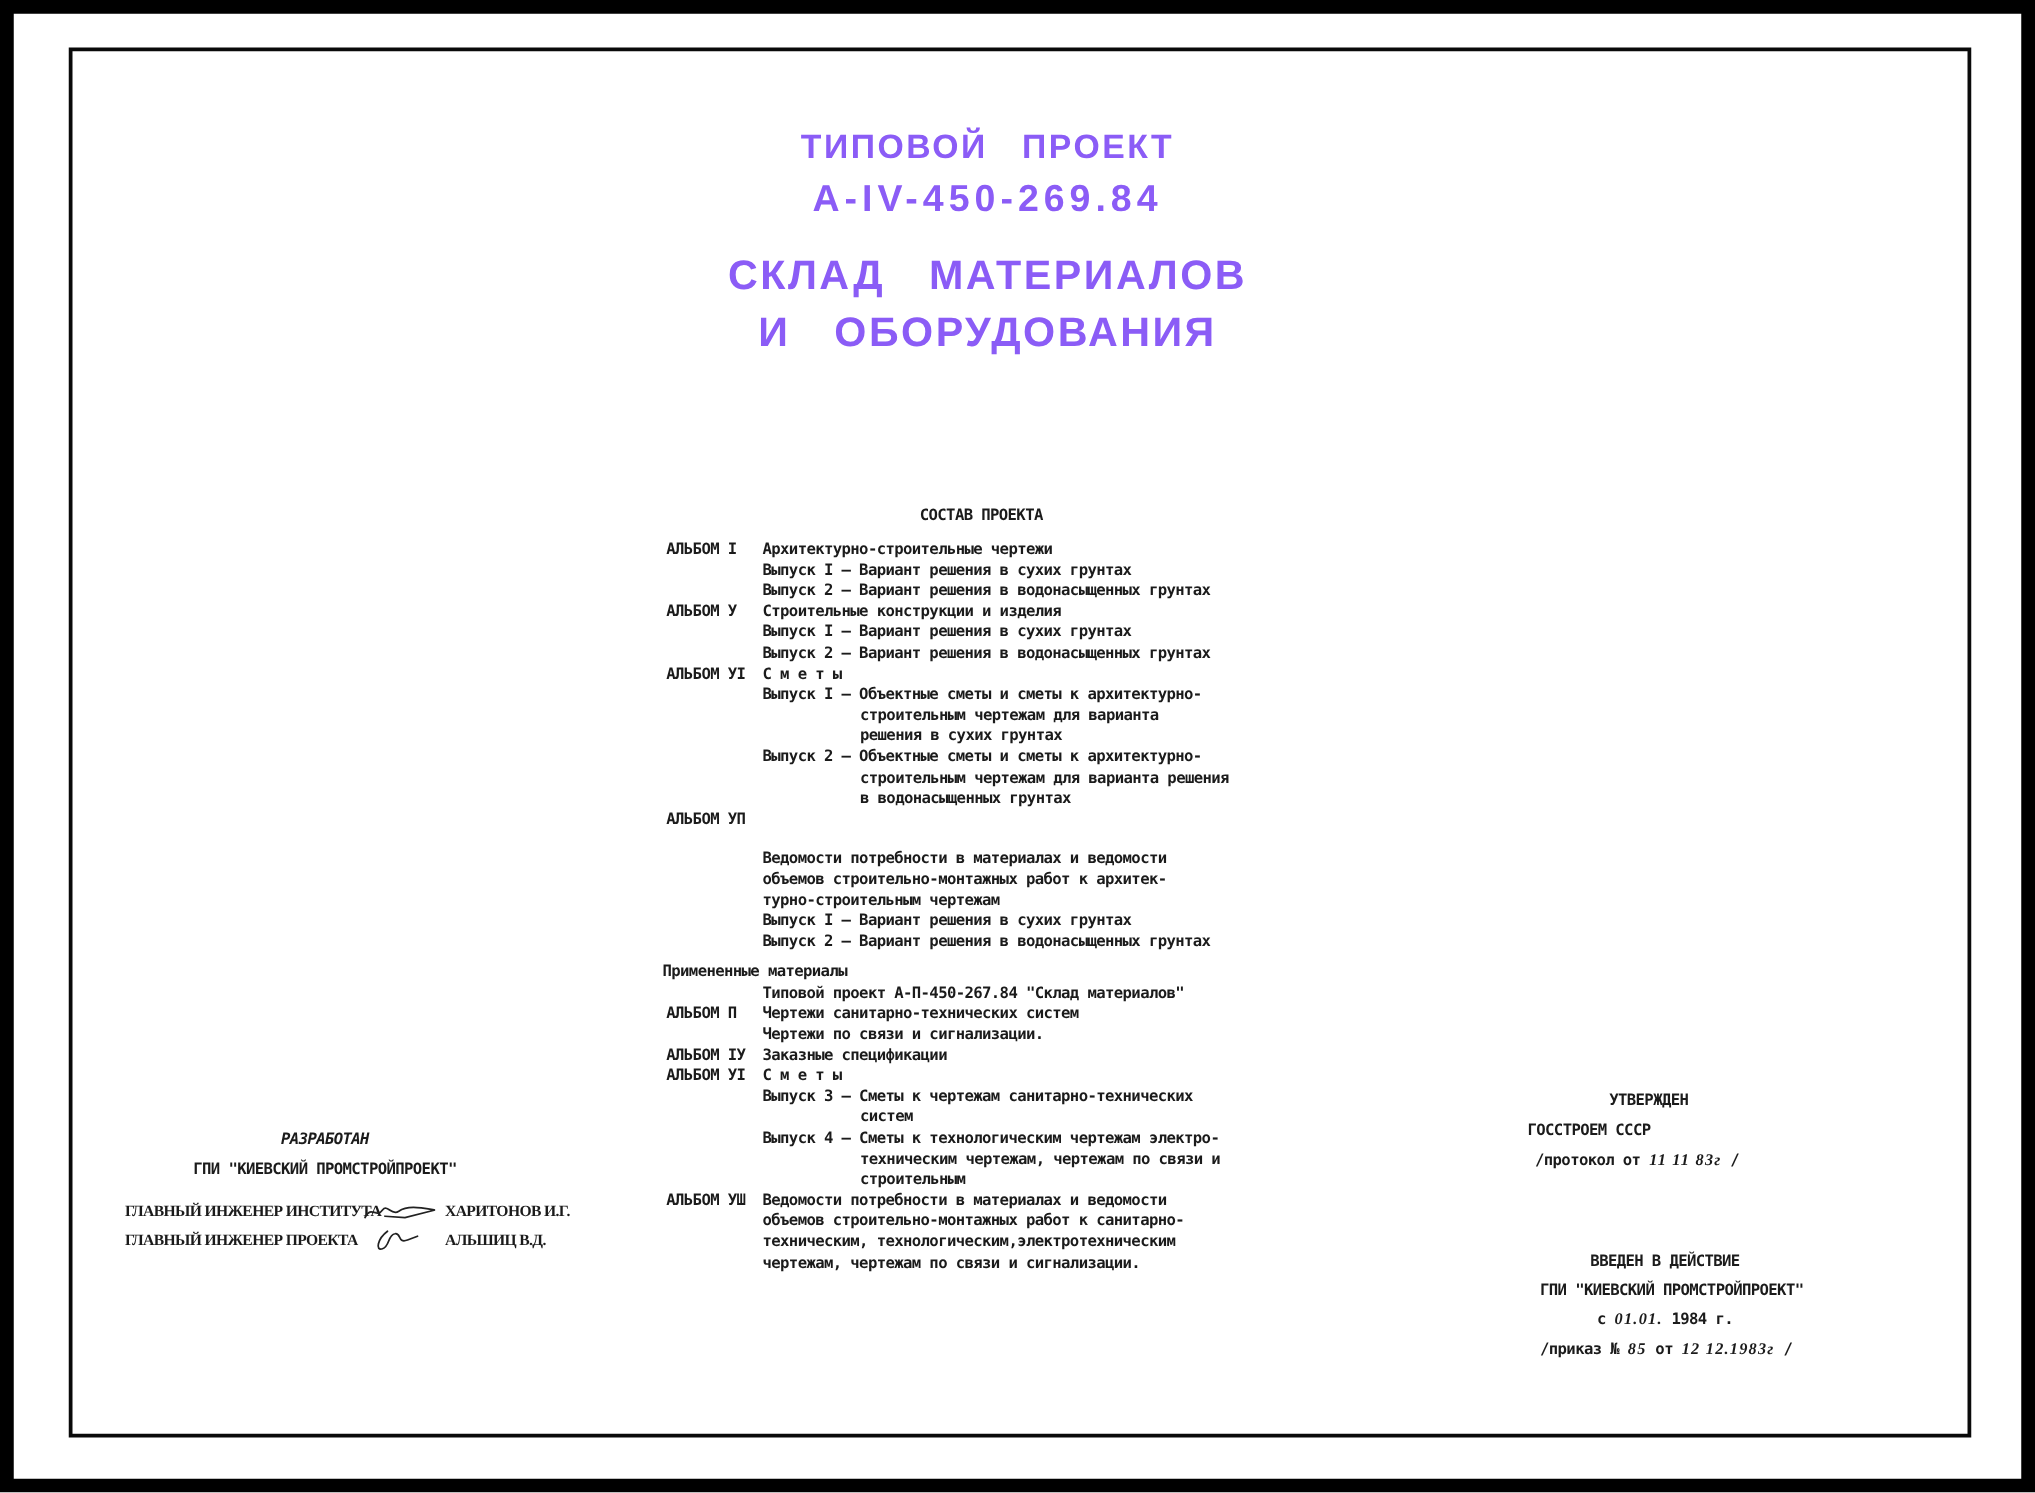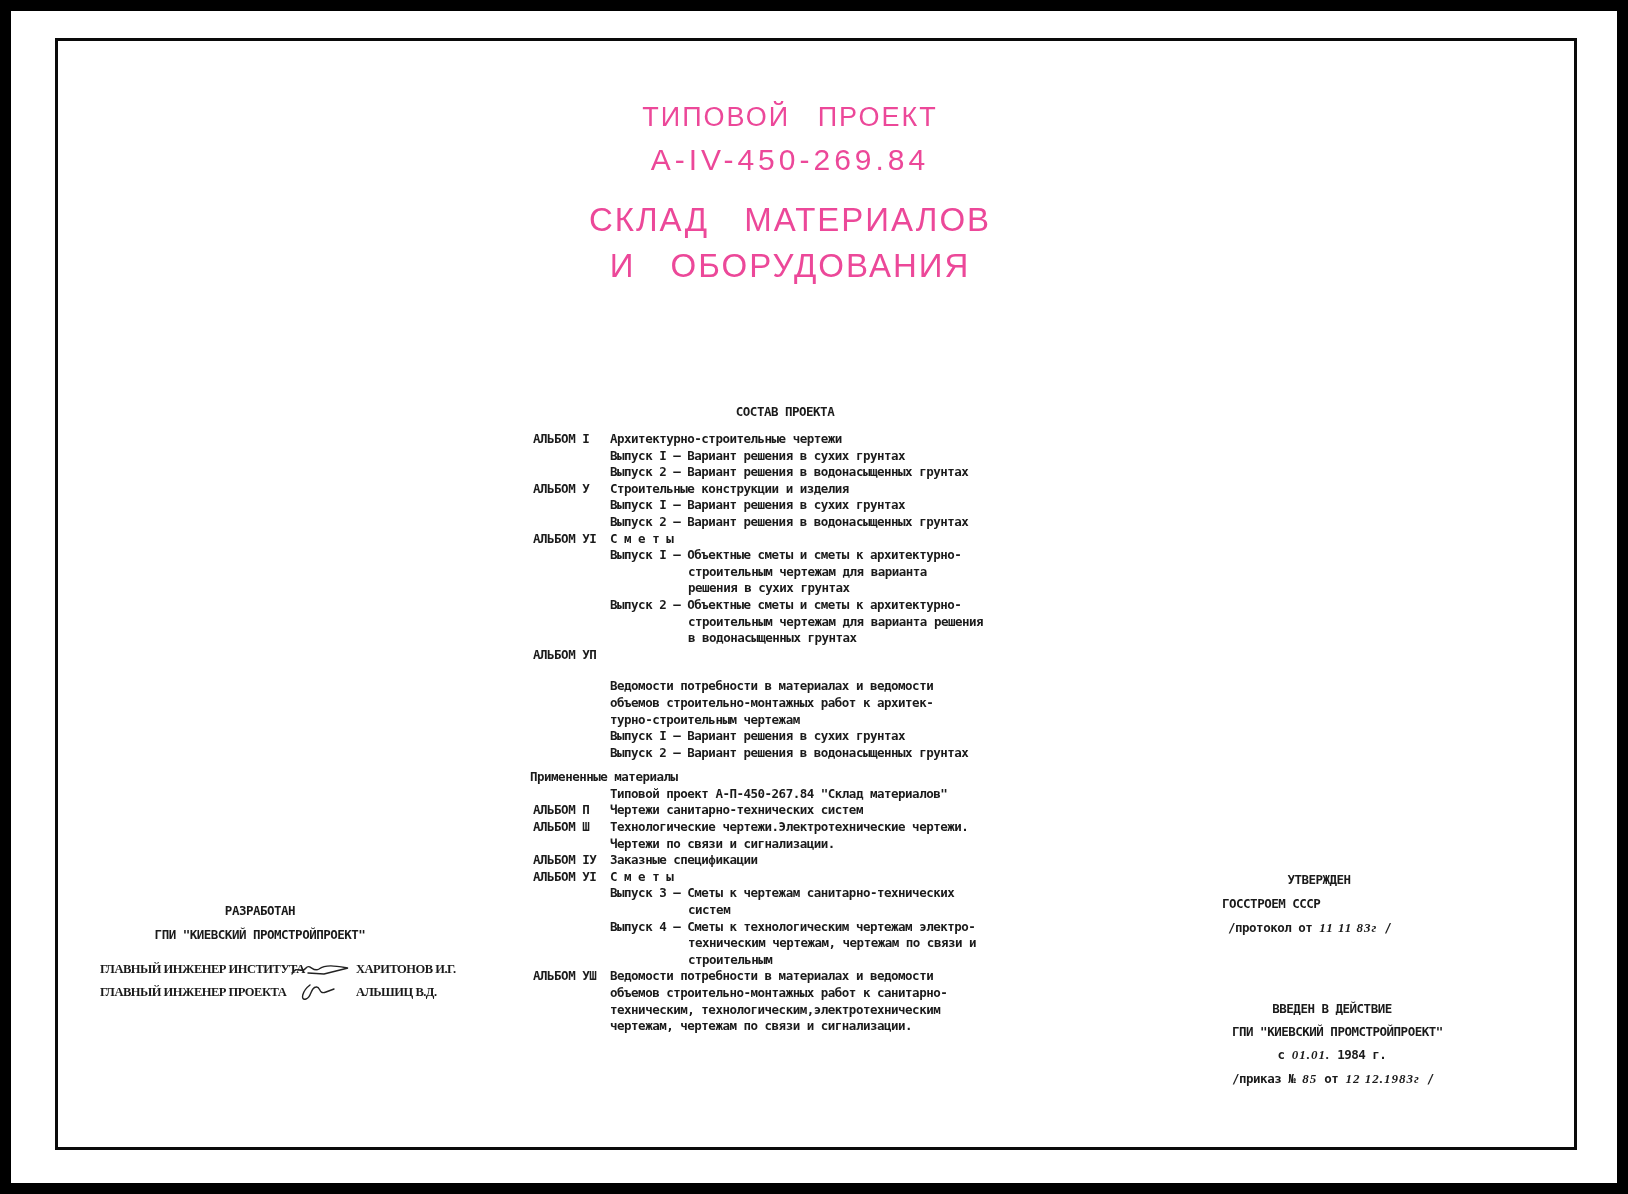--- a/index.html
+++ b/index.html
@@ -5,42 +5,42 @@
   html,body{margin:0;padding:0;}
   body{
     width:1628px;height:1194px;position:relative;background:#ffffff;
     font-family:"DejaVu Sans Mono", monospace;color:#1b1b1b;overflow:hidden;
   }
   .outer-frame{position:absolute;inset:0;border:11px solid #000;box-sizing:border-box;}
   .inner-frame{position:absolute;left:55px;top:38px;width:1522px;height:1112px;border:3px solid #0a0a0a;box-sizing:border-box;}
 
   
   .title-block{position:absolute;left:555px;top:102px;width:470px;text-align:center;
-    font-family:"Liberation Sans", sans-serif;font-weight:normal;color:#ec4899;}
+    font-family:"Liberation Sans", sans-serif;font-weight:bold;color:#8b5cf6;}
   .title-kind{font-size:27px;letter-spacing:2px;word-spacing:18px;line-height:30px;margin-bottom:11px;}
   .title-code{font-size:30px;letter-spacing:4px;line-height:34px;margin-bottom:25px;}
   .title-name1{font-size:33px;letter-spacing:2px;word-spacing:24px;line-height:36px;margin-bottom:10px;}
   .title-name2{font-size:33px;letter-spacing:2px;word-spacing:24px;line-height:36px;}
 
   
   .composition{position:absolute;left:530px;top:404px;width:490px;
     font-size:12.5px;font-weight:bold;letter-spacing:-0.5px;}
   .comp-heading{text-align:center;padding-left:20px;margin-bottom:12px;white-space:nowrap;}
   .comp-row{position:relative;height:16.6px;white-space:nowrap;}
   .comp-row.gap1{margin-top:15px;}
   .comp-row.gap2{margin-top:8px;}
   .comp-label{position:absolute;left:3px;top:0;}
   .comp-text{position:absolute;top:0;}
   .ind0{left:80px;}
   .ind1{left:158px;}
   .indm1{left:0;}
 
   
   .developed{position:absolute;left:80px;top:903px;width:360px;font-size:12.5px;font-weight:bold;letter-spacing:-0.5px;}
-  .dev-heading{text-align:center;margin-bottom:9px;white-space:nowrap;}
+  .dev-heading{text-align:center;margin-bottom:9px;white-space:nowrap;font-style:italic;}
   .dev-org{text-align:center;margin-bottom:16px;white-space:nowrap;}
   .sig-row{display:flex;align-items:center;height:23px;padding-left:20px;white-space:nowrap;font-family:Liberation Serif, serif;}
   .sig-role{width:190px;}
   .sig-scribble{width:62px;height:20px;flex:0 0 62px;margin-right:4px;}
   .sig-name{}
 
   
   .approved{position:absolute;left:1222px;top:872px;width:170px;font-size:12.5px;font-weight:bold;letter-spacing:-0.5px;}
   .app-heading{text-align:center;padding-left:24px;margin-bottom:9px;white-space:nowrap;}
   .app-org{margin-bottom:9px;white-space:nowrap;}
@@ -150,24 +150,20 @@
         <span class="comp-label"></span>
         <span class="comp-text indm1">Примененные материалы</span>
       </div>
       <div class="comp-row">
         <span class="comp-label"></span>
         <span class="comp-text ind0">Типовой проект А-П-450-267.84 "Склад материалов"</span>
       </div>
       <div class="comp-row">
         <span class="comp-label">АЛЬБОМ П</span>
         <span class="comp-text ind0">Чертежи санитарно-технических систем</span>
-      </div>
-      <div class="comp-row">
-        <span class="comp-label">АЛЬБОМ Ш</span>
-        <span class="comp-text ind0">Технологические чертежи.Электротехнические чертежи.</span>
       </div>
       <div class="comp-row">
         <span class="comp-label"></span>
         <span class="comp-text ind0">Чертежи по связи и сигнализации.</span>
       </div>
       <div class="comp-row">
         <span class="comp-label">АЛЬБОМ IУ</span>
         <span class="comp-text ind0">Заказные спецификации</span>
       </div>
       <div class="comp-row">

